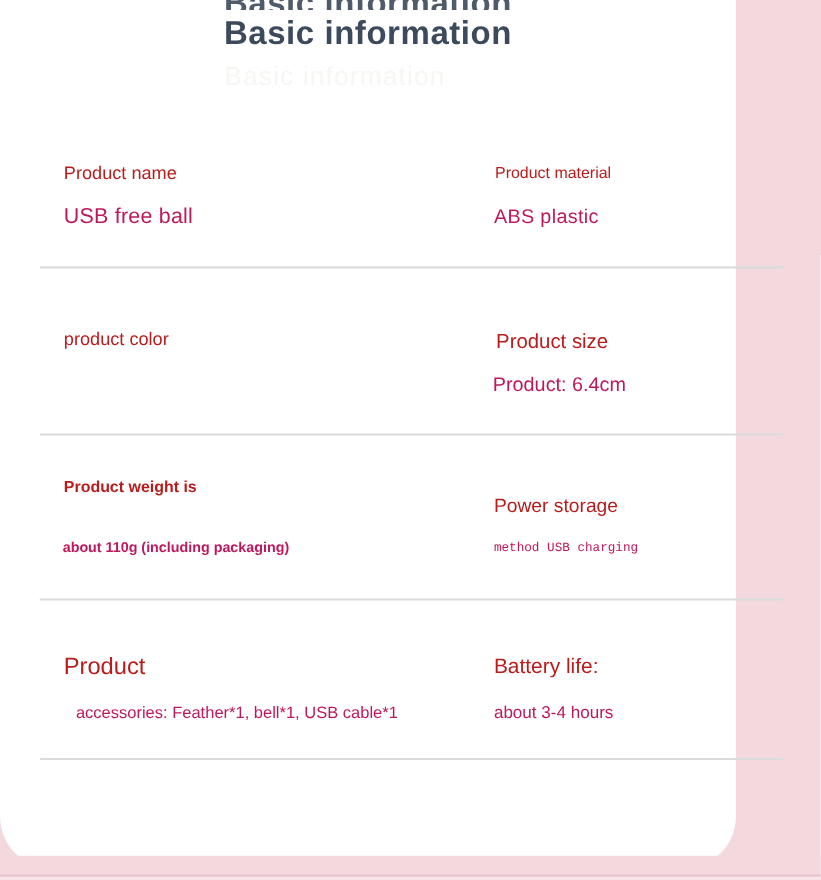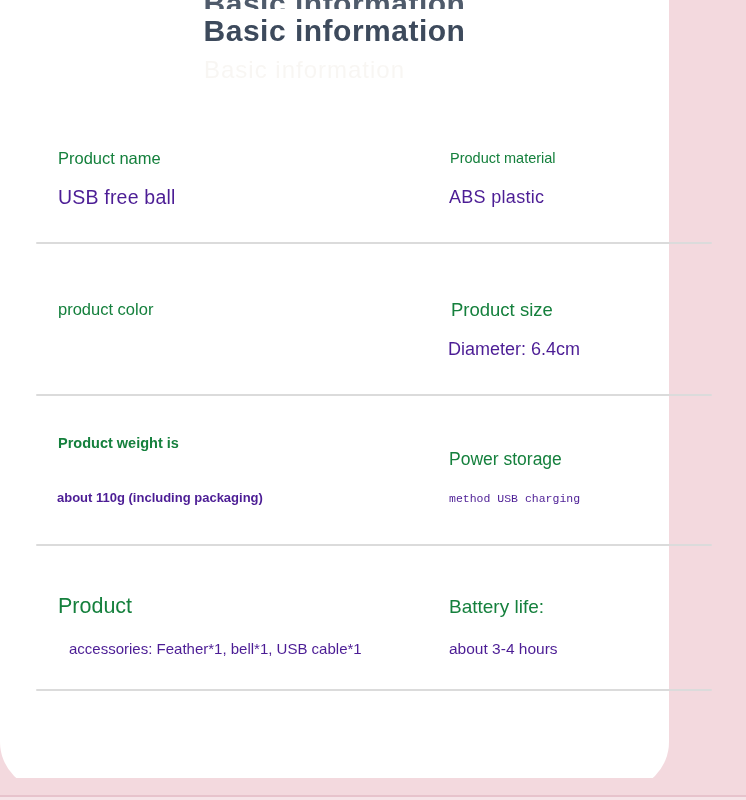--- a/index.html
+++ b/index.html
@@ -34,22 +34,22 @@
   
   .title-ghost{
     position:absolute;top:56px;left:0;right:60px;text-align:center;
     font-size:24px;color:#c9b9a2;opacity:.12;letter-spacing:1px;
   }
 
   .divider{position:absolute;left:36px;width:676px;height:2px;background:#dbdbdb;border-radius:1px;}
   .d1{top:242px}.d2{top:394px}.d3{top:544px}.d4{top:689px}
 
   .txt{position:absolute;white-space:nowrap;}
-  .lab{color:#15803d;}
-  .val{color:#4c1d95;}
+  .lab{color:#b91c1c;}
+  .val{color:#be185d;}
 
   
   .r1-ll{top:149px;left:58px;font-size:16.5px;}
   .r1-lv{top:186px;left:58px;font-size:19.5px;letter-spacing:.2px;}
   .r1-rl{top:150px;left:450px;font-size:14.5px;}
   .r1-rv{top:187px;left:449px;font-size:18px;letter-spacing:.3px;}
   
   .r2-ll{top:300px;left:58px;font-size:16.5px;}
   .r2-lv{top:340px;left:62px;font-size:16px;}
   .r2-rl{top:299px;left:451px;font-size:18.5px;}
@@ -78,21 +78,21 @@
   <div class="title-ghost">Basic information</div>
 
   <div class="txt lab r1-ll">Product name</div>
   <div class="txt val r1-lv">USB free ball</div>
   <div class="txt lab r1-rl">Product material</div>
   <div class="txt val r1-rv">ABS plastic</div>
   <div class="divider d1"></div>
 
   <div class="txt lab r2-ll">product color</div>
   <div class="txt lab r2-rl">Product size</div>
-  <div class="txt val r2-rv">Diameter: 6.4cm</div>
+  <div class="txt val r2-rv">Product: 6.4cm</div>
   <div class="divider d2"></div>
 
   <div class="txt lab r3-ll">Product weight is</div>
   <div class="txt val r3-lv">about 110g (including packaging)</div>
   <div class="txt lab r3-rl">Power storage</div>
   <div class="txt val r3-rv">method USB charging</div>
   <div class="divider d3"></div>
 
   <div class="txt lab r4-ll">Product</div>
   <div class="txt val r4-lv">accessories: Feather*1, bell*1, USB cable*1</div>

